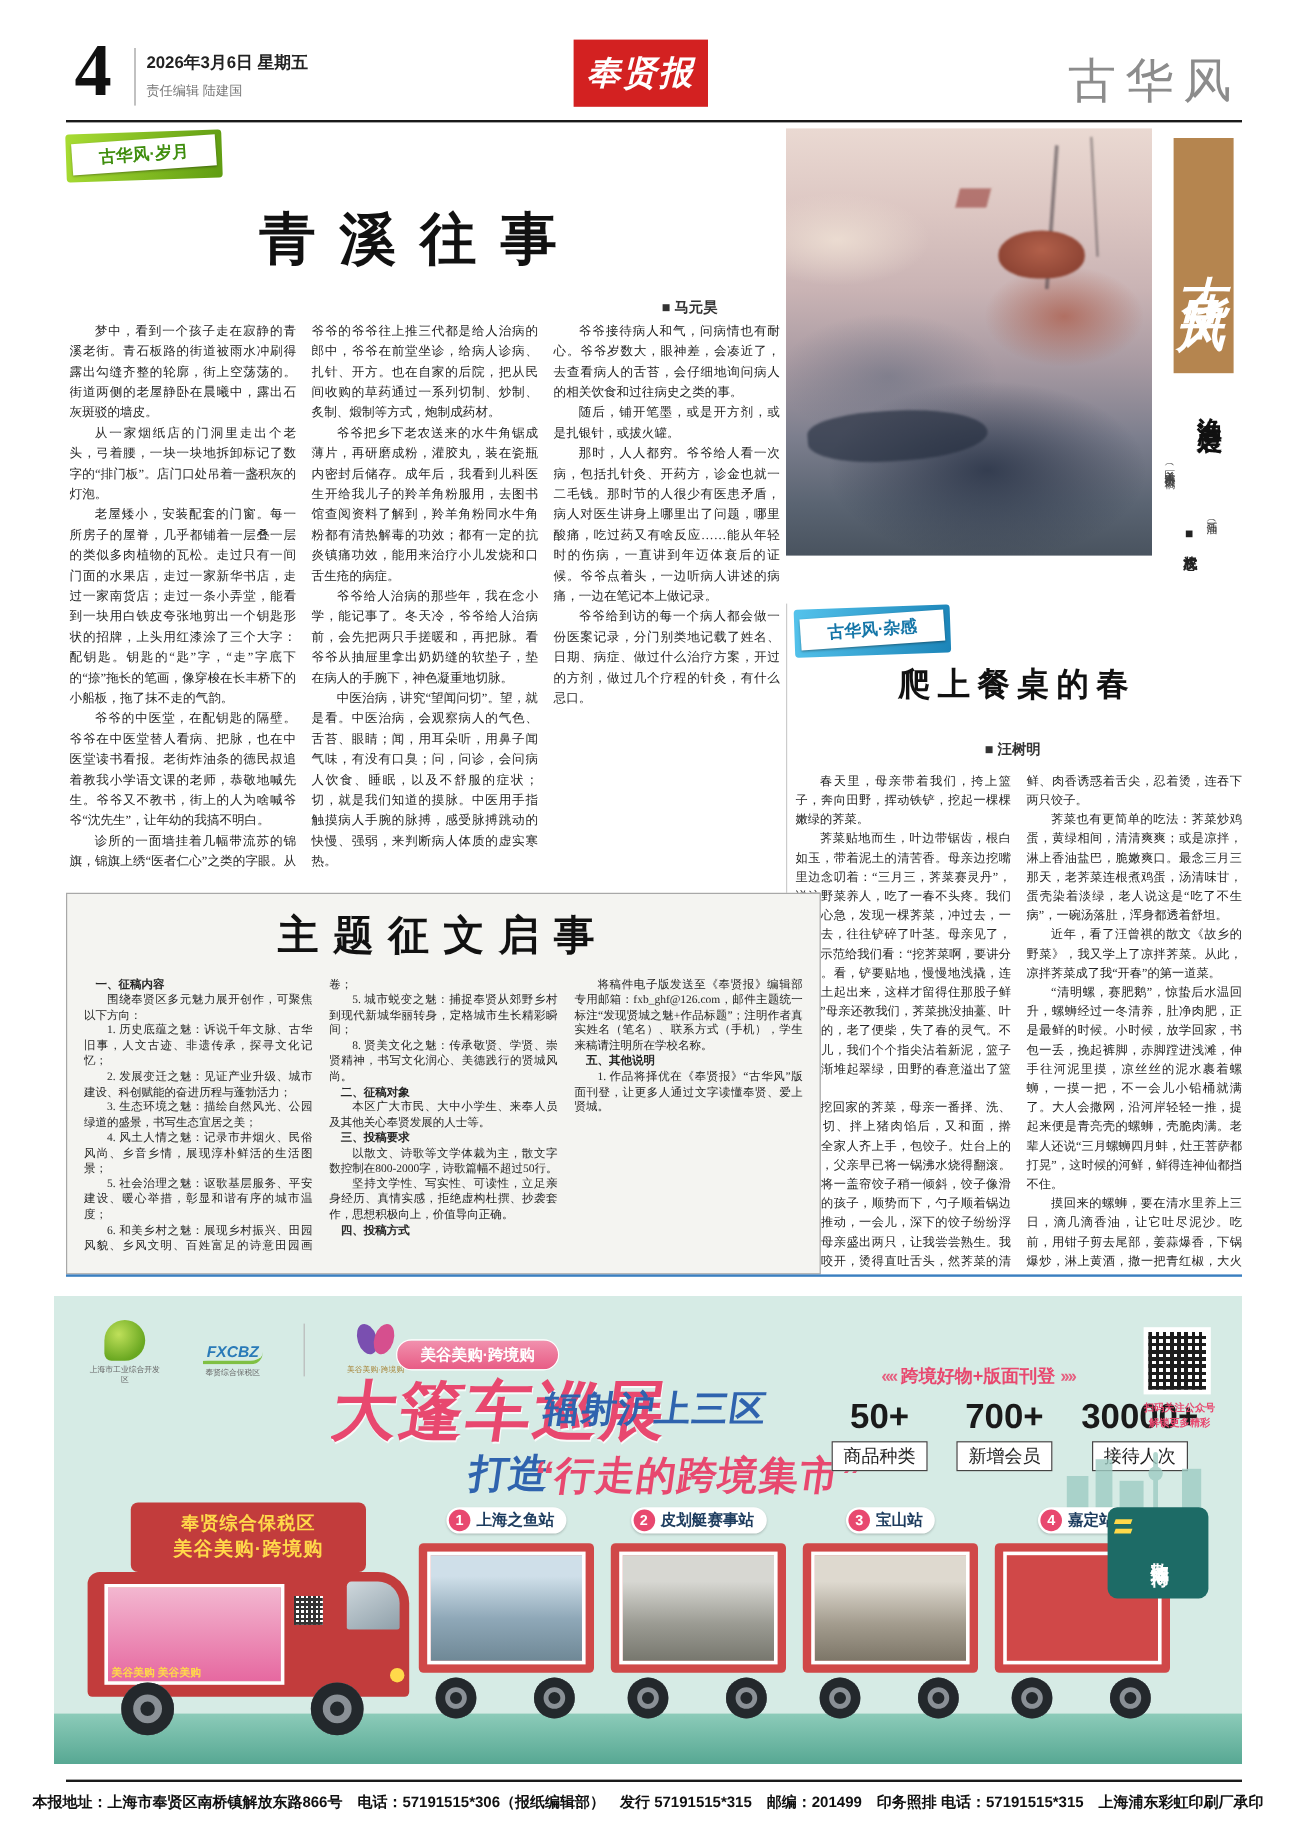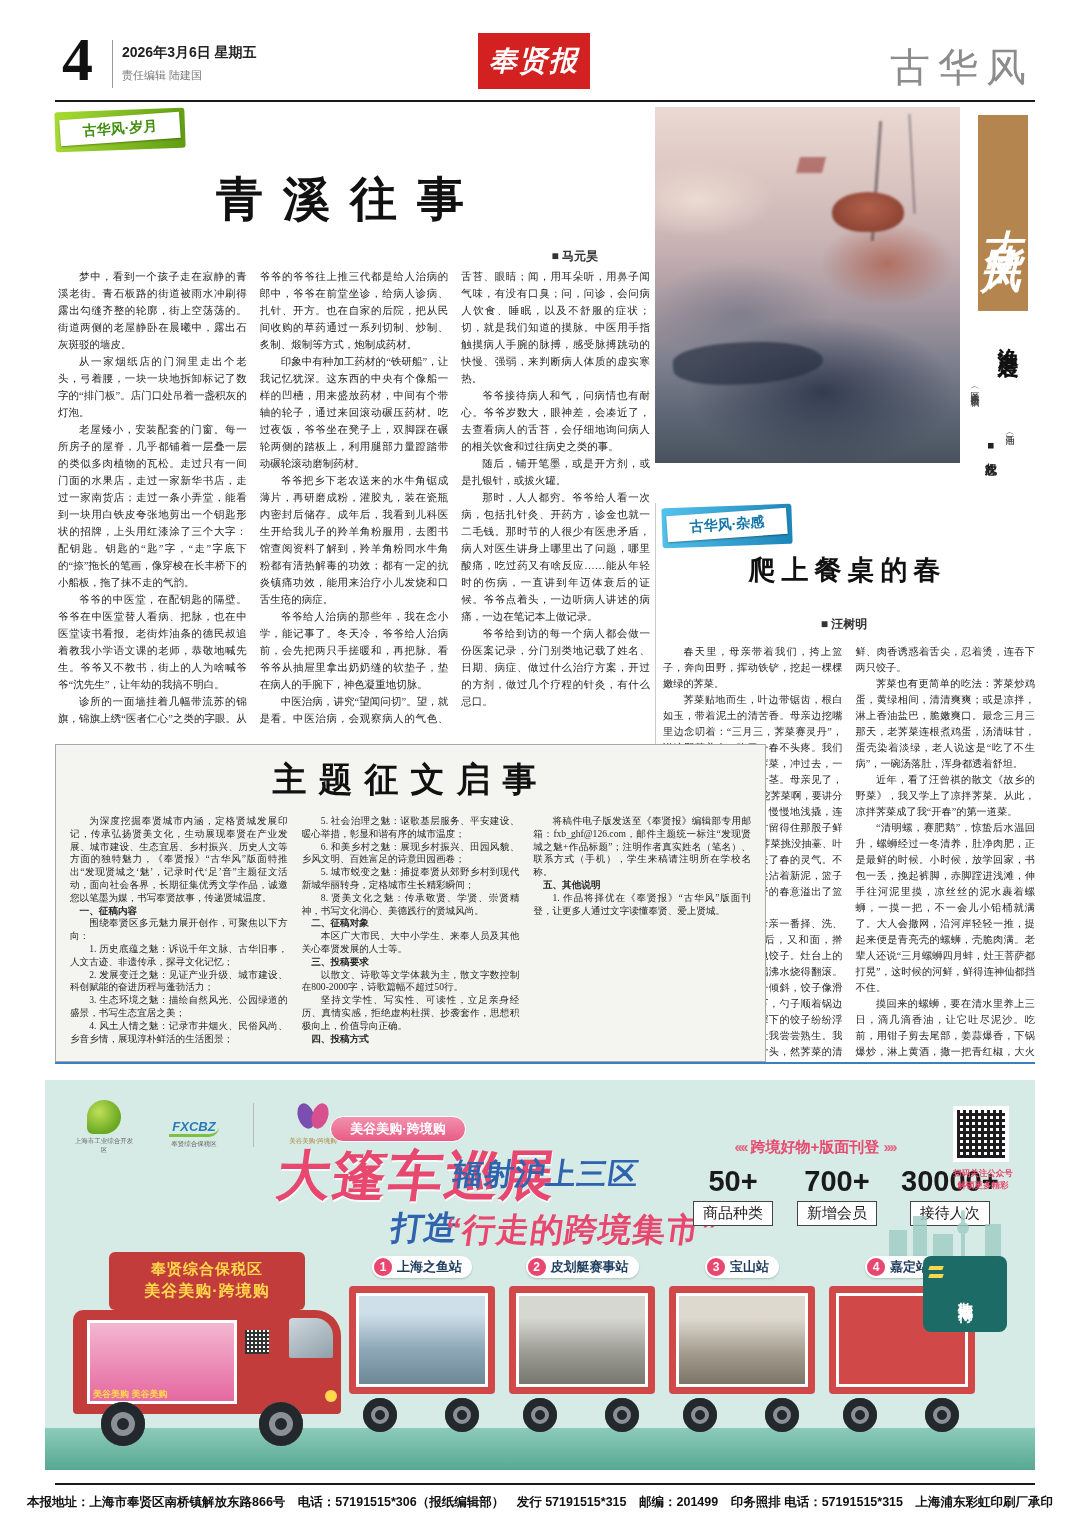--- a/index.html
+++ b/index.html
@@ -70,21 +70,21 @@
 
   
   .vrule{position:absolute;left:655px;top:503px;width:1px;height:558px;background:#ccc;}
   .title2{position:absolute;left:660px;top:552px;width:375px;text-align:center;font-size:27px;
           font-weight:bold;letter-spacing:6px;color:#111;}
   .author2{position:absolute;left:660px;top:616px;width:368px;text-align:center;}
   .body2{left:663px;top:644px;width:372px;height:416px;column-count:2;column-gap:13px;
          font-size:10.2px;line-height:16px;}
 
   
-  .notice{position:absolute;left:55px;top:744px;width:711px;height:318px;background:#f4f4f1;
+  .notice{position:absolute;left:55px;top:744px;width:629px;height:318px;background:#f4f4f1;
           border:1px solid #a8a8a8;box-sizing:border-box;padding-left:20px;}
   .notice-title{position:absolute;left:0;top:12px;width:100%;text-align:center;font-size:34px;font-weight:bold;
                 letter-spacing:12px;color:#111;font-family:"Liberation Serif","DejaVu Serif",serif;}
   .notice-cols{position:absolute;left:14px;right:14px;top:70px;bottom:10px;column-count:3;column-gap:14px;
                column-fill:auto;overflow:hidden;font-size:9.6px;line-height:12.8px;text-align:justify;
                font-family:"Liberation Serif","DejaVu Serif",serif;color:#262626;}
   .notice-cols p{margin:0;text-indent:2em;}
   .notice-cols p.head{font-weight:bold;text-indent:1em;}
 
   .bluerule{position:absolute;left:55px;top:1062px;width:980px;height:2px;background:#3a7fc0;}
@@ -203,21 +203,20 @@
     <div class="band">古华风·岁月</div>
   </div>
   <div class="title1 serif">青溪往事</div>
   <div class="author author1">■ 马元昊</div>
   <div class="bodycols body1">
       <p>梦中，看到一个孩子走在寂静的青溪老街。青石板路的街道被雨水冲刷得露出勾缝齐整的轮廓，街上空荡荡的。街道两侧的老屋静卧在晨曦中，露出石灰斑驳的墙皮。</p>
       <p>从一家烟纸店的门洞里走出个老头，弓着腰，一块一块地拆卸标记了数字的“排门板”。店门口处吊着一盏积灰的灯泡。</p>
       <p>老屋矮小，安装配套的门窗。每一所房子的屋脊，几乎都铺着一层叠一层的类似多肉植物的瓦松。走过只有一间门面的水果店，走过一家新华书店，走过一家南货店；走过一条小弄堂，能看到一块用白铁皮夸张地剪出一个钥匙形状的招牌，上头用红漆涂了三个大字：配钥匙。钥匙的“匙”字，“走”字底下的“捺”拖长的笔画，像穿梭在长丰桥下的小船板，拖了抹不走的气韵。</p>
       <p>爷爷的中医堂，在配钥匙的隔壁。爷爷在中医堂替人看病、把脉，也在中医堂读书看报。老街炸油条的德民叔追着教我小学语文课的老师，恭敬地喊先生。爷爷又不教书，街上的人为啥喊爷爷“沈先生”，让年幼的我搞不明白。</p>
       <p>诊所的一面墙挂着几幅带流苏的锦旗，锦旗上绣“医者仁心”之类的字眼。从爷爷的爷爷往上推三代都是给人治病的郎中，爷爷在前堂坐诊，给病人诊病、扎针、开方。也在自家的后院，把从民间收购的草药通过一系列切制、炒制、炙制、煅制等方式，炮制成药材。</p>
-      <p>印象中有种加工药材的“铁研船”，让我记忆犹深。这东西的中央有个像船一样的凹槽，用来盛放药材，中间有个带轴的轮子，通过来回滚动碾压药材。吃过夜饭，爷爷坐在凳子上，双脚踩在碾轮两侧的踏板上，利用腿部力量蹬踏带动碾轮滚动磨制药材。</p>
       <p>爷爷把乡下老农送来的水牛角锯成薄片，再研磨成粉，灌胶丸，装在瓷瓶内密封后储存。成年后，我看到儿科医生开给我儿子的羚羊角粉服用，去图书馆查阅资料了解到，羚羊角粉同水牛角粉都有清热解毒的功效；都有一定的抗炎镇痛功效，能用来治疗小儿发烧和口舌生疮的病症。</p>
       <p>爷爷给人治病的那些年，我在念小学，能记事了。冬天冷，爷爷给人治病前，会先把两只手搓暖和，再把脉。看爷爷从抽屉里拿出奶奶缝的软垫子，垫在病人的手腕下，神色凝重地切脉。</p>
       <p>中医治病，讲究“望闻问切”。望，就是看。中医治病，会观察病人的气色、舌苔、眼睛；闻，用耳朵听，用鼻子闻气味，有没有口臭；问，问诊，会问病人饮食、睡眠，以及不舒服的症状；切，就是我们知道的摸脉。中医用手指触摸病人手腕的脉搏，感受脉搏跳动的快慢、强弱，来判断病人体质的虚实寒热。</p>
       <p>爷爷接待病人和气，问病情也有耐心。爷爷岁数大，眼神差，会凑近了，去查看病人的舌苔，会仔细地询问病人的相关饮食和过往病史之类的事。</p>
       <p>随后，铺开笔墨，或是开方剂，或是扎银针，或拔火罐。</p>
       <p>那时，人人都穷。爷爷给人看一次病，包括扎针灸、开药方，诊金也就一二毛钱。那时节的人很少有医患矛盾，病人对医生讲身上哪里出了问题，哪里酸痛，吃过药又有啥反应……能从年轻时的伤病，一直讲到年迈体衰后的证候。爷爷点着头，一边听病人讲述的病痛，一边在笔记本上做记录。</p>
       <p>爷爷给到访的每一个病人都会做一份医案记录，分门别类地记载了姓名、日期、病症、做过什么治疗方案，开过的方剂，做过几个疗程的针灸，有什么忌口。</p>
     </div>
 
   <div class="painting">
@@ -248,21 +247,20 @@
       <p>挖回家的荠菜，母亲一番择、洗、焯、切、拌上猪肉馅后，又和面，擀皮，全家人齐上手，包饺子。灶台上的铁锅，父亲早已将一锅沸水烧得翻滚。母亲将一盖帘饺子稍一倾斜，饺子像滑梯上的孩子，顺势而下，勺子顺着锅边轻轻推动，一会儿，深下的饺子纷纷浮起。母亲盛出两只，让我尝尝熟生。我一口咬开，烫得直吐舌头，然荠菜的清鲜、肉香诱惑着舌尖，忍着烫，连吞下两只饺子。</p>
       <p>荠菜也有更简单的吃法：荠菜炒鸡蛋，黄绿相间，清清爽爽；或是凉拌，淋上香油盐巴，脆嫩爽口。最念三月三那天，老荠菜连根煮鸡蛋，汤清味甘，蛋壳染着淡绿，老人说这是“吃了不生病”，一碗汤落肚，浑身都透着舒坦。</p>
       <p>近年，看了汪曾祺的散文《故乡的野菜》，我又学上了凉拌荠菜。从此，凉拌荠菜成了我“开春”的第一道菜。</p>
       <p>“清明螺，赛肥鹅”，惊蛰后水温回升，螺蛳经过一冬清养，肚净肉肥，正是最鲜的时候。小时候，放学回家，书包一丢，挽起裤脚，赤脚蹚进浅滩，伸手往河泥里摸，凉丝丝的泥水裹着螺蛳，一摸一把，不一会儿小铅桶就满了。大人会撒网，沿河岸轻轻一推，提起来便是青亮壳的螺蛳，壳脆肉满。老辈人还说“三月螺蛳四月蚌，灶王菩萨都打晃”，这时候的河鲜，鲜得连神仙都挡不住。</p>
       <p>摸回来的螺蛳，要在清水里养上三日，滴几滴香油，让它吐尽泥沙。吃前，用钳子剪去尾部，姜蒜爆香，下锅爆炒，淋上黄酒，撒一把青红椒，大火收汁，香气能飘满整条巷子。上桌时，热气腾腾，用筷子夹起一颗，对准嘴边轻轻一吮，“啾”的一声，螺肉滑入口中，鲜、嫩、香、辣，滋味十足。孩子们围在桌边，吃得满嘴油光，壳堆成小山。大人们端着饭碗，蹲在门口闲话，一口饭一口螺，便是最踏实的人间烟火。春螺不用贵料，不用繁工，是水乡大地随手馈赠的美味，把春的温润与鲜活，都吃进了心里。</p>
     </div>
 
   <div class="notice">
     <div class="notice-title">主题征文启事</div>
     <div class="notice-cols">
-        <p>为深度挖掘奉贤城市内涵，定格贤城发展印记，传承弘扬贤美文化，生动展现奉贤在产业发展、城市建设、生态宜居、乡村振兴、历史人文等方面的独特魅力，《奉贤报》“古华风”版面特推出“发现贤城之‘魅’，记录时代‘足’音”主题征文活动，面向社会各界，长期征集优秀文学作品，诚邀您以笔墨为媒，书写奉贤故事，传递贤城温度。</p>
         <p class="head">一、征稿内容</p>
         <p>围绕奉贤区多元魅力展开创作，可聚焦以下方向：</p>
         <p>1. 历史底蕴之魅：诉说千年文脉、古华旧事，人文古迹、非遗传承，探寻文化记忆；</p>
         <p>2. 发展变迁之魅：见证产业升级、城市建设、科创赋能的奋进历程与蓬勃活力；</p>
         <p>3. 生态环境之魅：描绘自然风光、公园绿道的盛景，书写生态宜居之美；</p>
         <p>4. 风土人情之魅：记录市井烟火、民俗风尚、乡音乡情，展现淳朴鲜活的生活图景；</p>
         <p>5. 社会治理之魅：讴歌基层服务、平安建设、暖心举措，彰显和谐有序的城市温度；</p>
         <p>6. 和美乡村之魅：展现乡村振兴、田园风貌、乡风文明、百姓富足的诗意田园画卷；</p>
         <p>5. 城市蜕变之魅：捕捉奉贤从郊野乡村到现代新城华丽转身，定格城市生长精彩瞬间；</p>
         <p>8. 贤美文化之魅：传承敬贤、学贤、崇贤精神，书写文化润心、美德践行的贤城风尚。</p>

